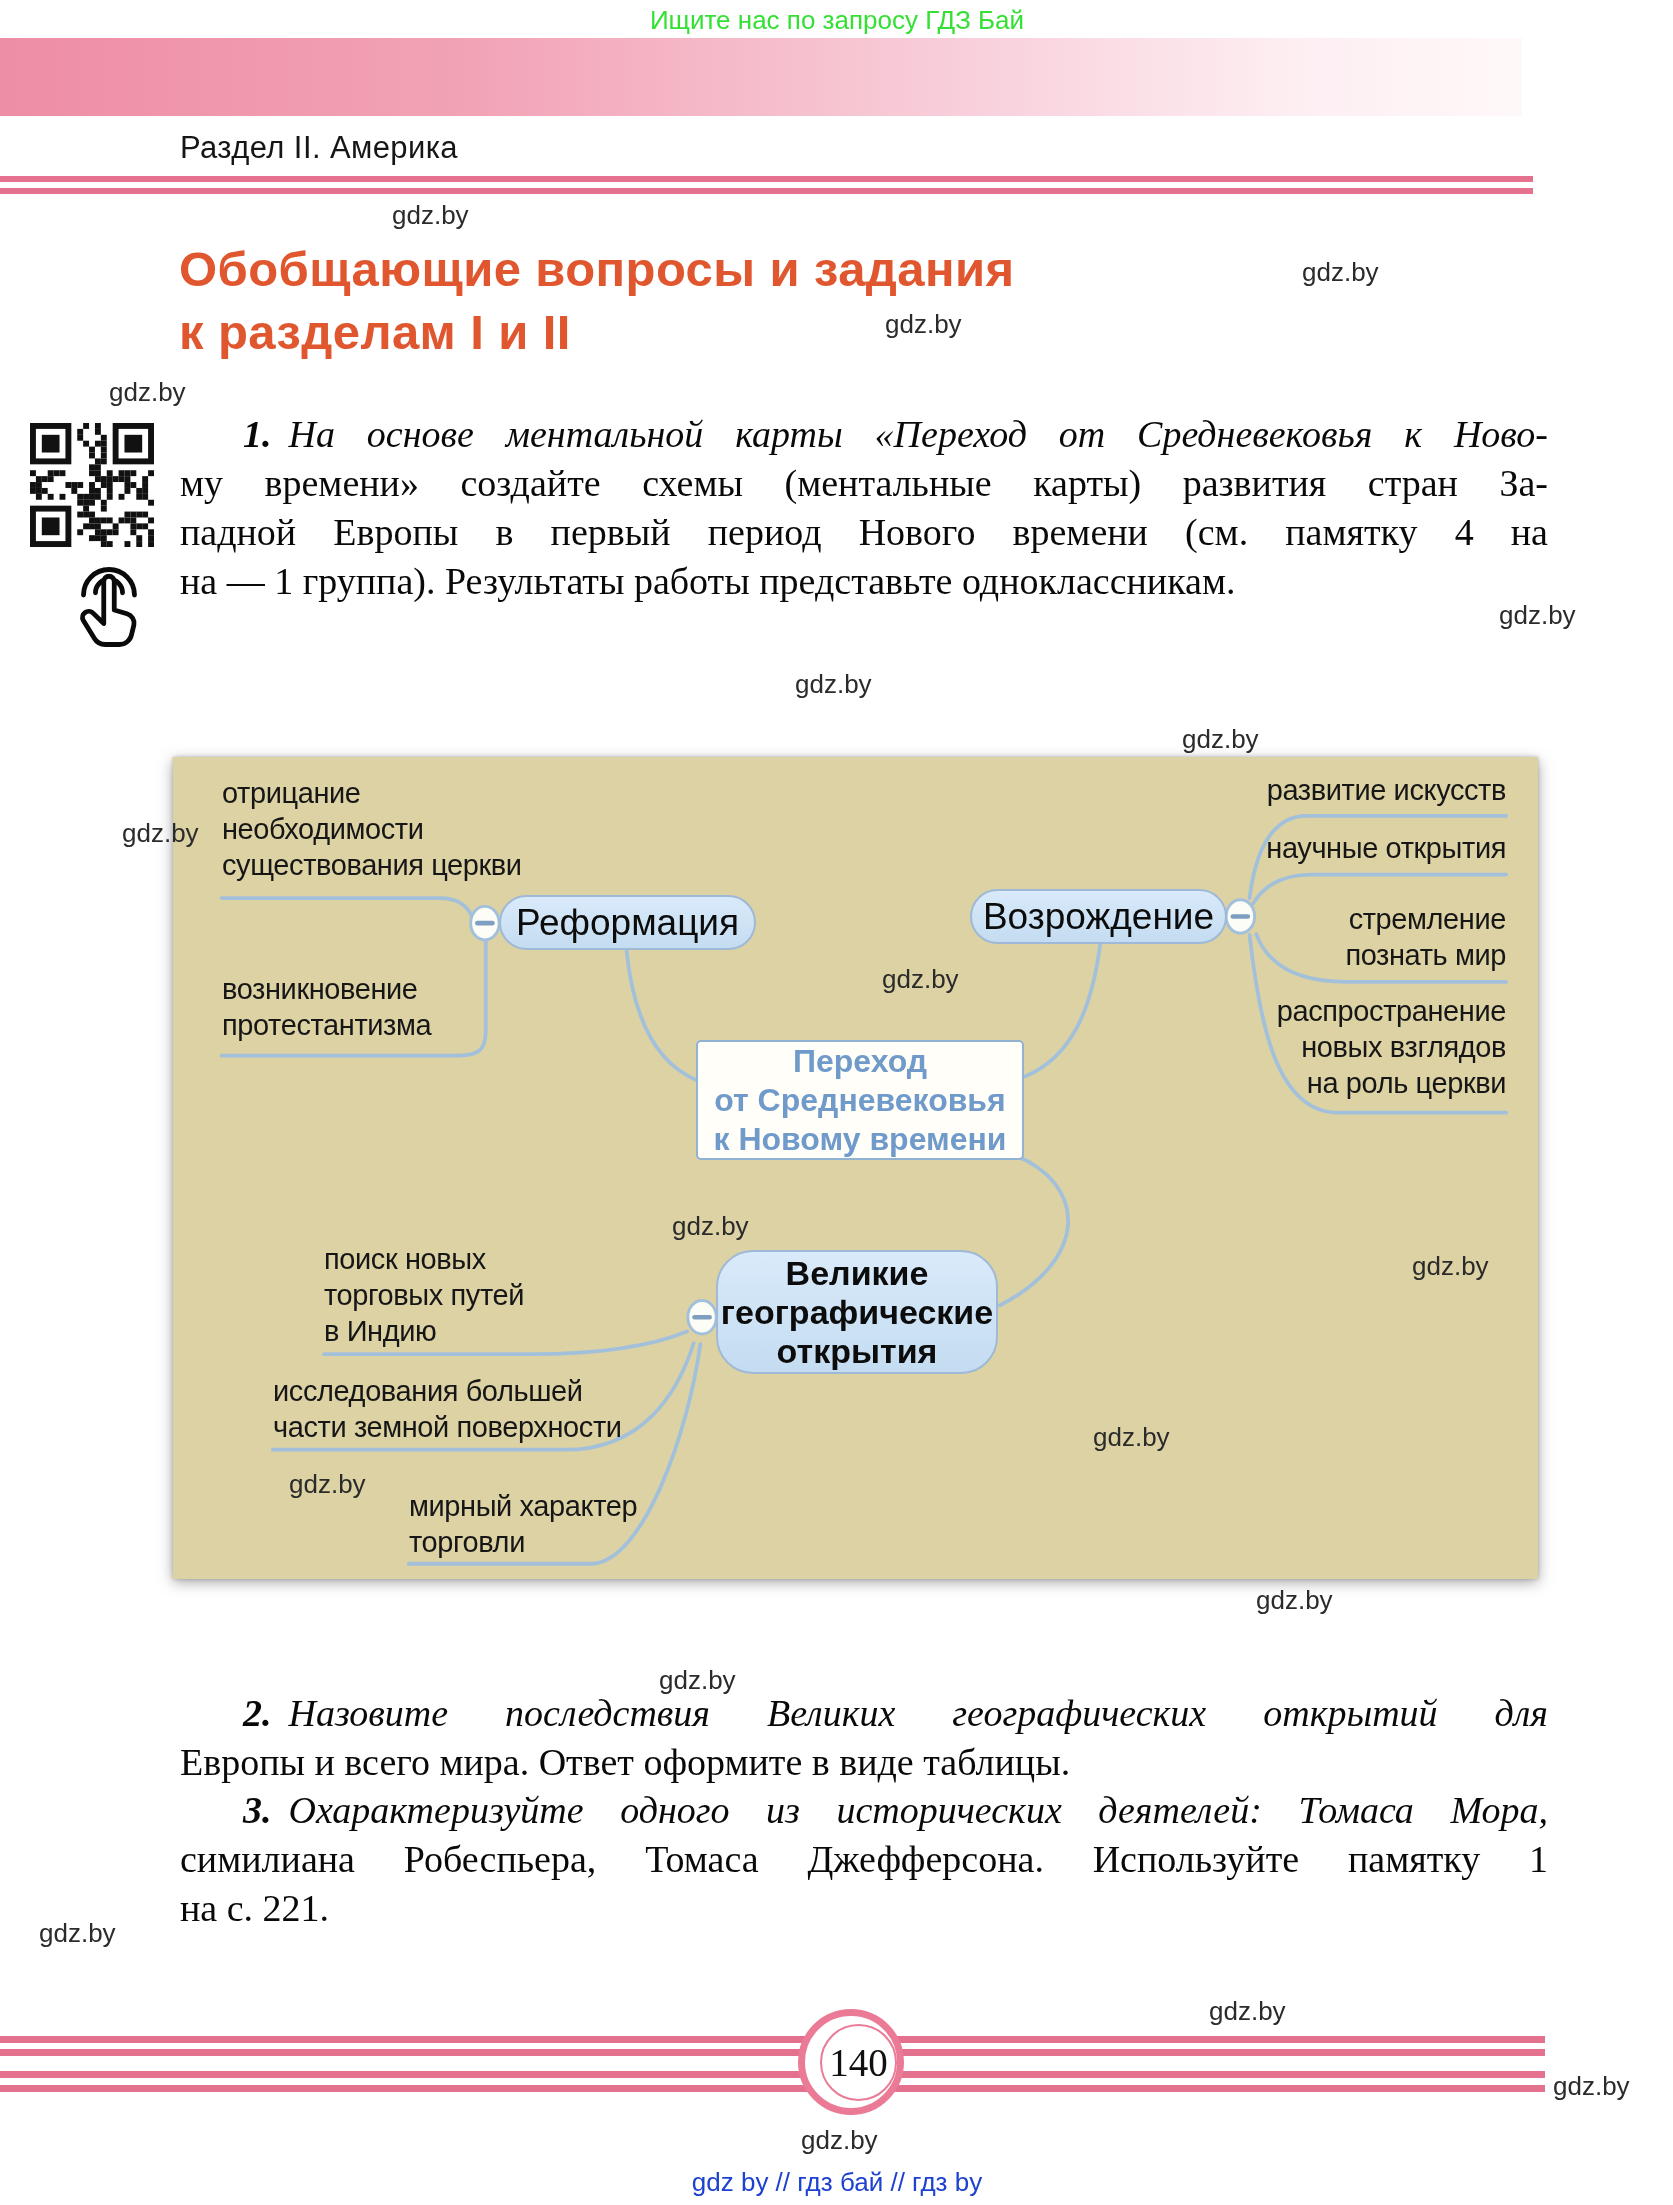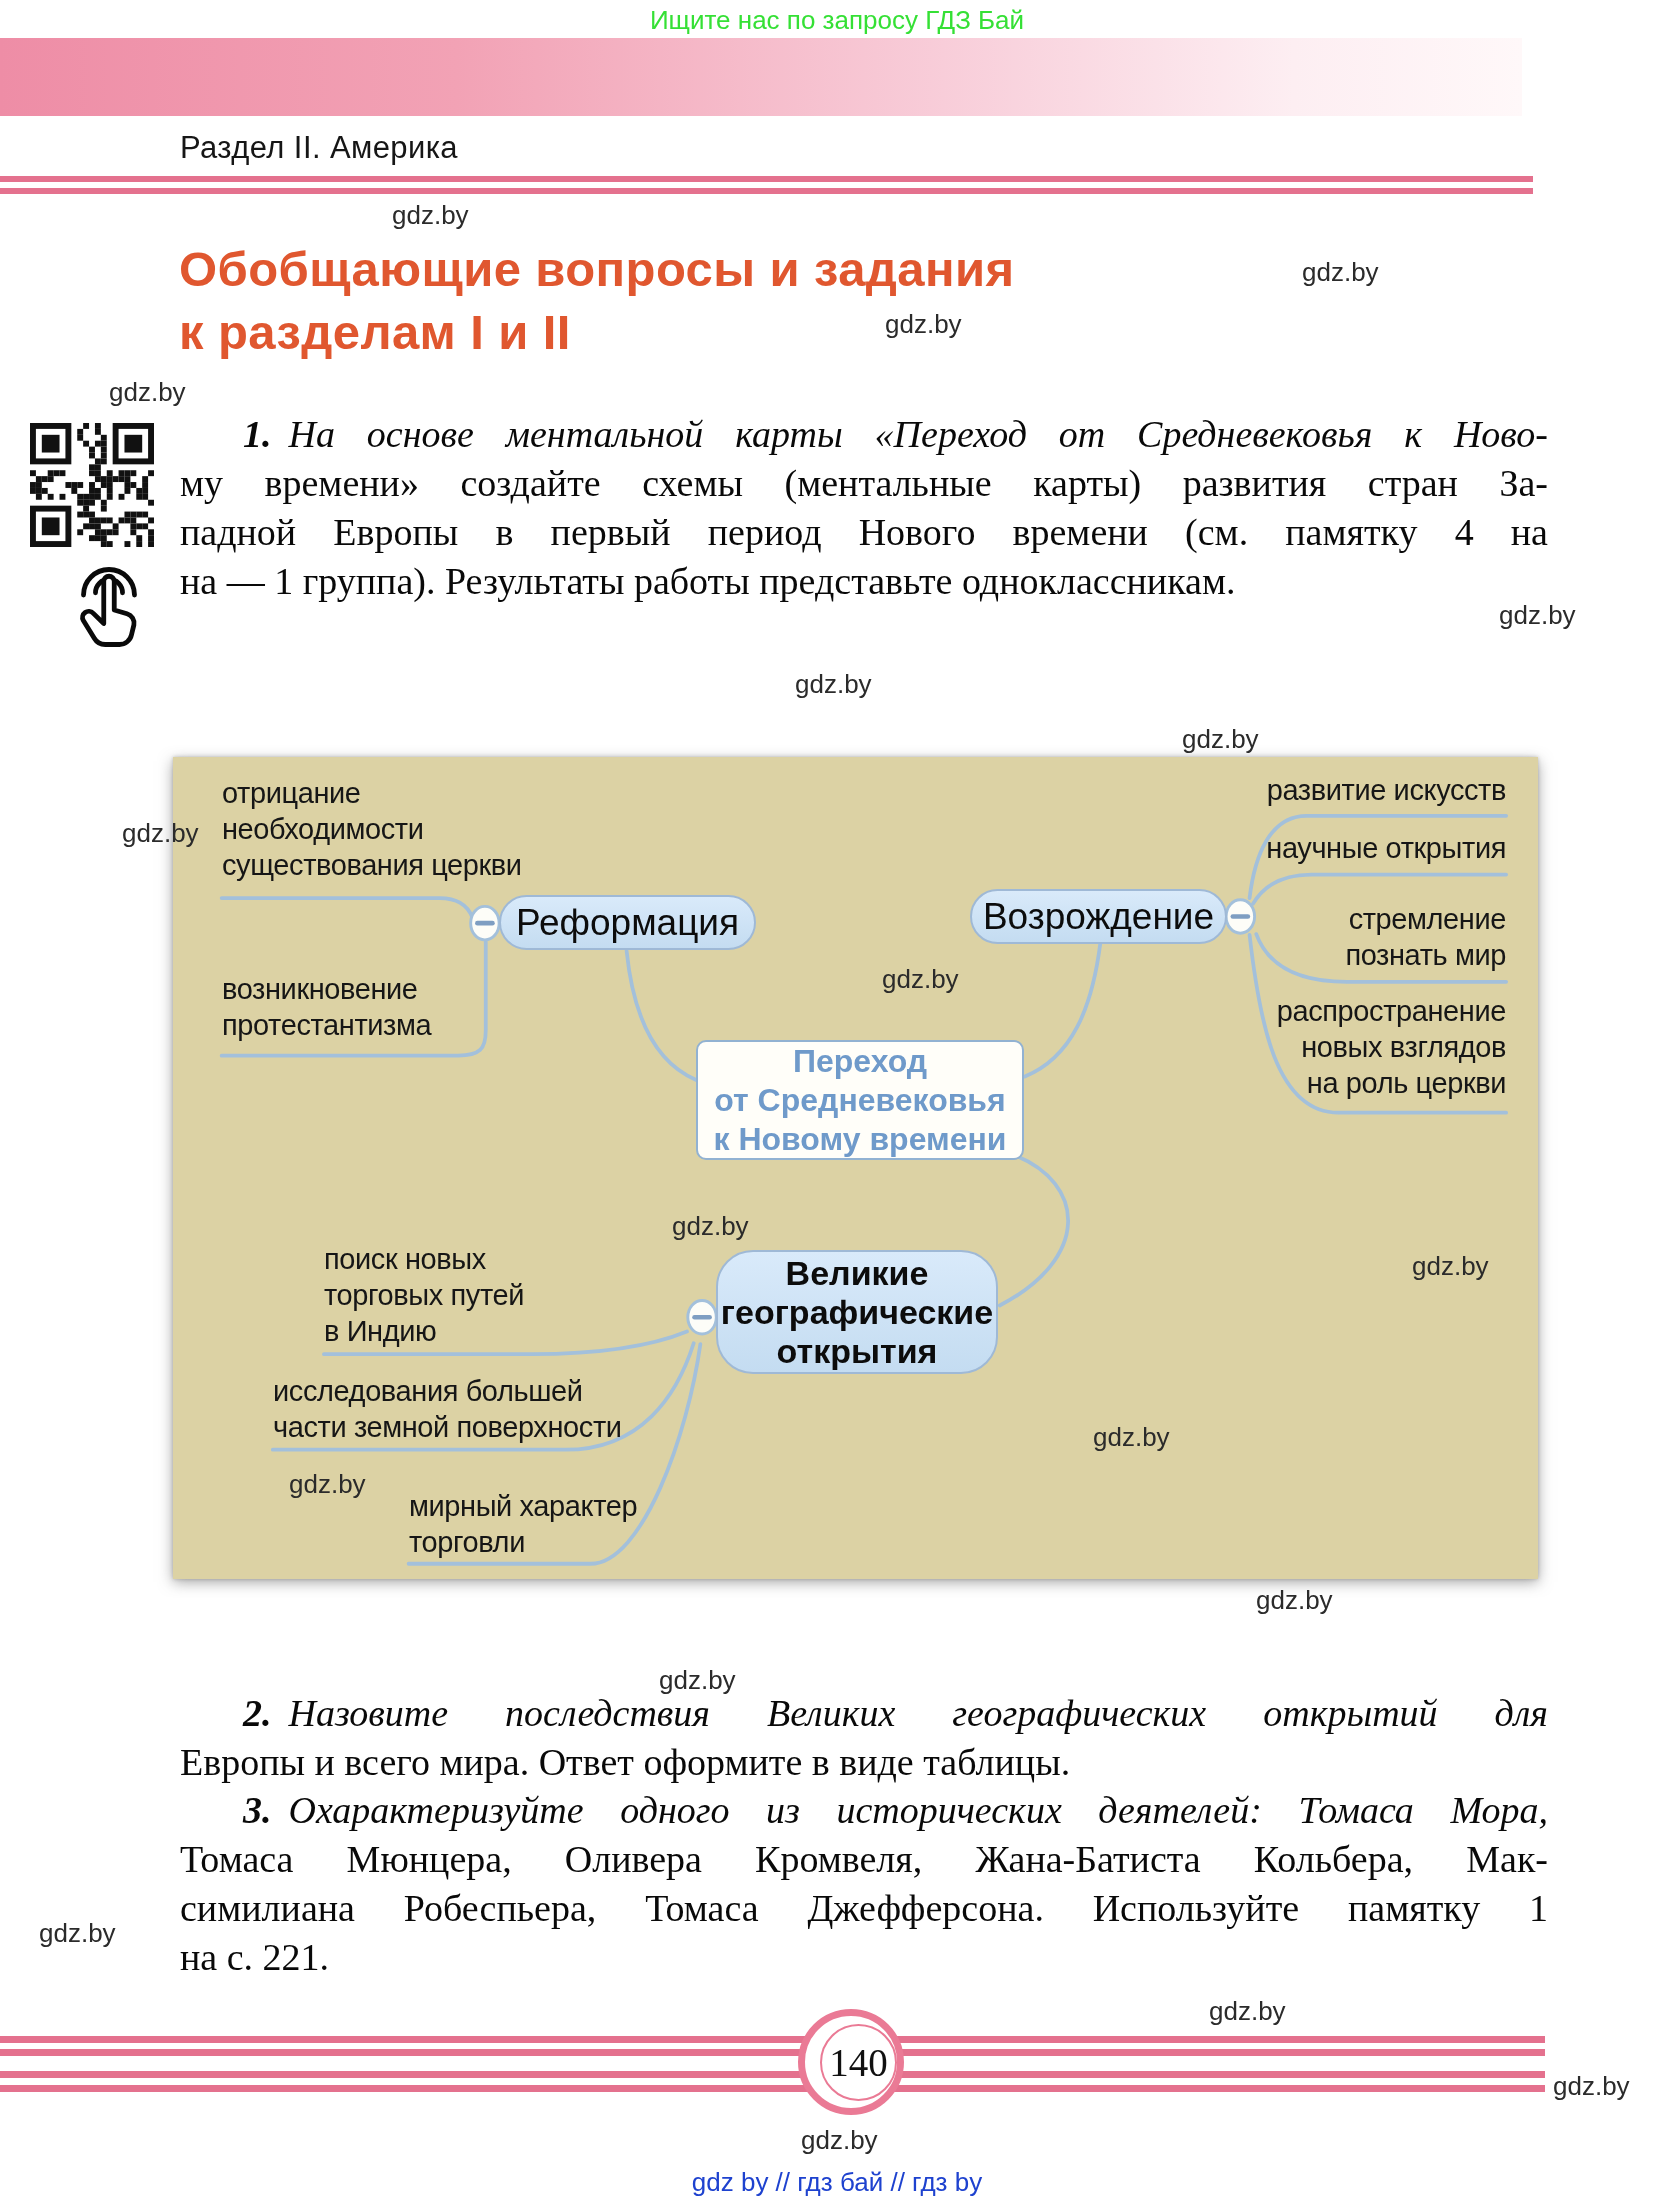--- a/index.html
+++ b/index.html
@@ -59,21 +59,21 @@
   .map-label{position:absolute;font-size:29px;line-height:36px;color:#161616;letter-spacing:-0.4px;}
   .map-label.r{text-align:right;}
   .pill{
     position:absolute;display:flex;align-items:center;justify-content:center;
     background:linear-gradient(#d9eafa,#c4dcf1);
     border:2.5px solid #9fb9d6;box-sizing:border-box;color:#0c0c0c;
   }
   .pill-ref{left:326px;top:138px;width:257px;height:55px;border-radius:28.5px;font-size:37px;}
   .pill-ren{left:797px;top:132px;width:257px;height:55px;border-radius:28.5px;font-size:37px;}
   .pill-ctr{
-    left:523px;top:283px;width:328px;height:120px;border-radius:10px;
+    left:523px;top:283px;width:328px;height:120px;border-radius:5px;
     background:#fffef9;border:2.5px solid #92b2d2;color:#6f9aca;font-weight:bold;
     font-size:32px;line-height:39px;text-align:center;
   }
   .pill-dis{left:543px;top:493px;width:282px;height:124px;border-radius:37px;
     font-size:34px;line-height:39px;text-align:center;font-weight:bold;}
 
   
   .bline{background:#e4718e;height:6.7px;left:0;width:1545px;}
   .bl1{top:2036px;} .bl2{top:2049px;} .bl3{top:2071px;} .bl4{top:2085px;}
   .page-circle{
@@ -312,21 +312,20 @@
 открытия</div>
 </div>
 
 <div class="abs para p2">
   <div class="pline pfirst"><b>2.</b><span>Назовите последствия Великих географических открытий для</span></div>
   <div class="pline plast">Европы и всего мира. Ответ оформите в виде таблицы.</div>
 </div>
 
 <div class="abs para p3">
   <div class="pline pfirst"><b>3.</b><span>Охарактеризуйте одного из исторических деятелей: Томаса Мора,</span></div>
-  <div class="pline">Томаса Мюнцера, Оливера Кромвеля, Жана-Батиста Кольбера, Мак-</div>
   <div class="pline">симилиана Робеспьера, Томаса Джефферсона. Используйте памятку 1</div>
   <div class="pline plast">на с. 221.</div>
 </div>
 
 <div class="abs bline bl1"></div>
 <div class="abs bline bl2"></div>
 <div class="abs bline bl3"></div>
 <div class="abs bline bl4"></div>
 <div class="abs page-circle">
   <div class="page-circle-inner">140</div>

